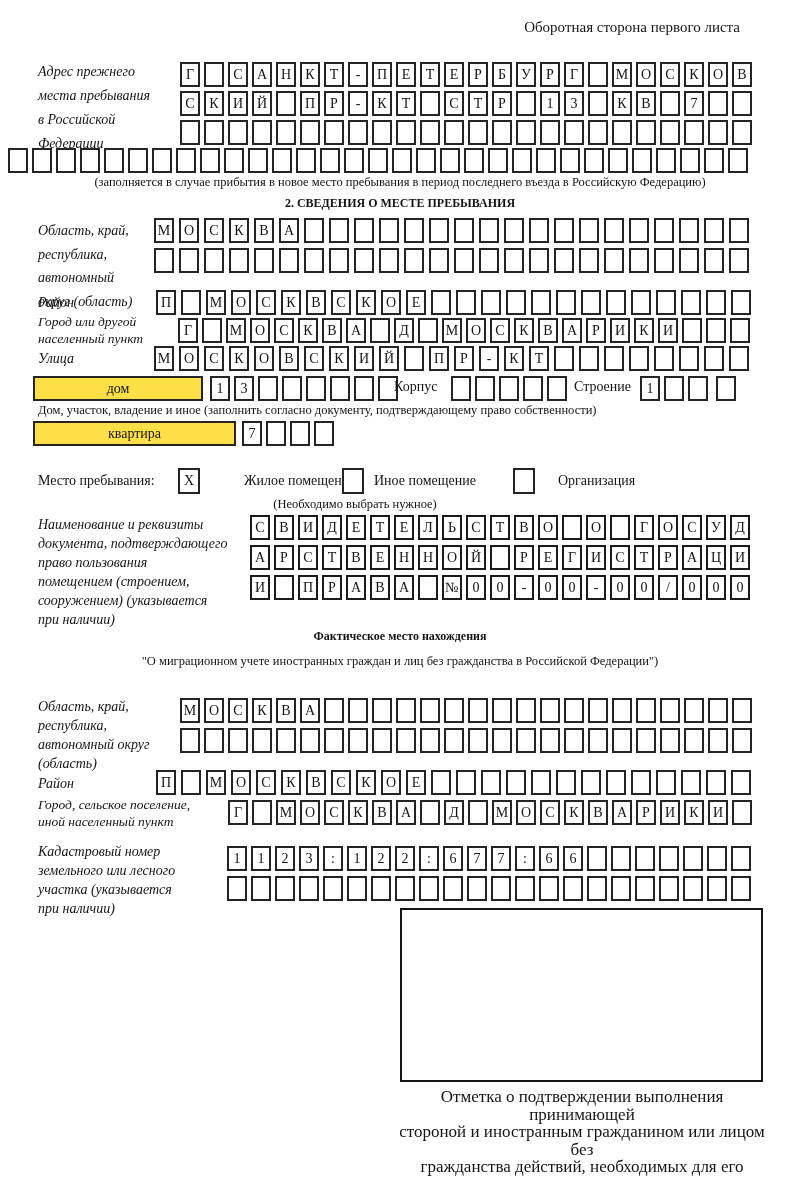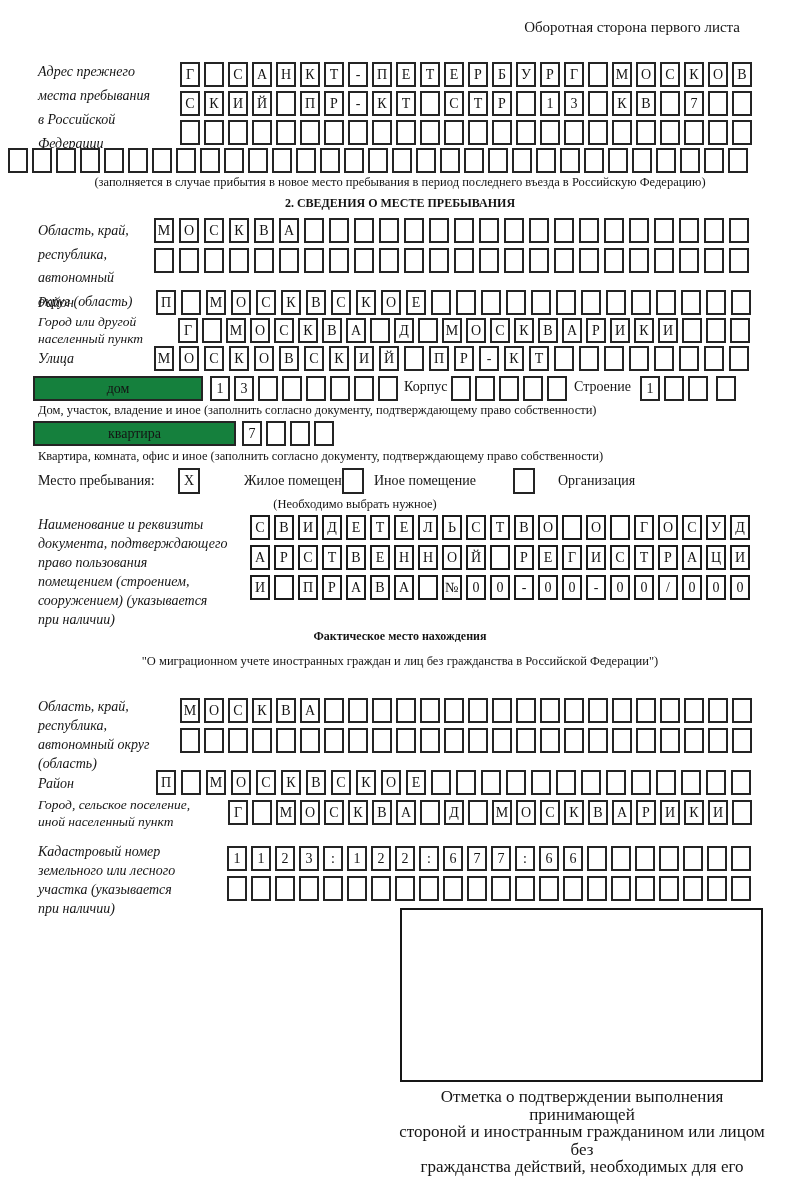--- a/index.html
+++ b/index.html
@@ -13,21 +13,21 @@
   .caption{font-size:12.5px;white-space:nowrap;}
   .center{left:0;width:800px;text-align:center;white-space:normal;}
   .title{font-size:12px;font-weight:bold;}
   .boxrow{display:flex;gap:4px;}
   .boxrow.g5{gap:5px;}
   .cell{width:20px;height:25px;border:2px solid #242424;box-sizing:border-box;
         display:flex;align-items:center;justify-content:center;
         font-size:14px;background:#fff;flex:none;}
   .heavy .cell{border-width:2.5px;border-color:#1b1b1b;}
   .wbox{border:2px solid #242424;height:25px;box-sizing:border-box;display:flex;
-        align-items:center;justify-content:center;font-size:14px;background:#15803d;}
+        align-items:center;justify-content:center;font-size:14px;background:#fde047;}
   .chk{width:22px;height:26px;border:2px solid #242424;box-sizing:border-box;
        display:flex;align-items:center;justify-content:center;font-size:14px;background:#fff;}
   .inline-label{font-size:14px;white-space:nowrap;}
   .bigbox{border:2px solid #161616;background:#fff;box-sizing:border-box;}
   .confcap{font-size:17px;line-height:17.5px;text-align:center;}
 </style>
 </head>
 <body>
 
 <div class="page">
@@ -305,21 +305,21 @@
   <div class="abs boxrow" style="left:210px;top:376px;">
       <span class="cell">1</span>
       <span class="cell">3</span>
       <span class="cell"></span>
       <span class="cell"></span>
       <span class="cell"></span>
       <span class="cell"></span>
       <span class="cell"></span>
       <span class="cell"></span>
     </div>
-  <div class="abs inline-label" style="left:404px;top:379px;">Корпус</div>
+  <div class="abs inline-label" style="left:394px;top:379px;">Корпус</div>
   <div class="abs boxrow" style="left:451px;top:376px;">
       <span class="cell"></span>
       <span class="cell"></span>
       <span class="cell"></span>
       <span class="cell"></span>
       <span class="cell"></span>
     </div>
   <div class="abs inline-label" style="left:574px;top:379px;">Строение</div>
   <div class="abs boxrow" style="left:640px;top:376px;">
       <span class="cell">1</span>
@@ -331,21 +331,20 @@
     </div>
   <div class="abs caption" style="left:38px;top:403px;">Дом, участок, владение и иное (заполнить согласно документу, подтверждающему право собственности)</div>
 
   <div class="abs wbox" style="left:33px;top:421px;width:203px;">квартира</div>
   <div class="abs boxrow" style="left:242px;top:421px;">
       <span class="cell">7</span>
       <span class="cell"></span>
       <span class="cell"></span>
       <span class="cell"></span>
     </div>
-  <div class="abs caption" style="left:38px;top:449px;">Квартира, комната, офис и иное (заполнить согласно документу, подтверждающему право собственности)</div>
 
   <div class="abs inline-label" style="left:38px;top:473px;">Место пребывания:</div>
   <div class="abs chk" style="left:178px;top:468px;">X</div>
   <div class="abs inline-label" style="left:208px;top:473px;margin-left:36px;">Жилое помещение</div>
   <div class="abs chk" style="left:342px;top:468px;"></div>
   <div class="abs inline-label" style="left:374px;top:473px;">Иное помещение</div>
   <div class="abs chk" style="left:513px;top:468px;"></div>
   <div class="abs inline-label" style="left:558px;top:473px;">Организация</div>
   <div class="abs caption" style="left:0;width:710px;text-align:center;top:497px;">(Необходимо выбрать нужное)</div>
 

